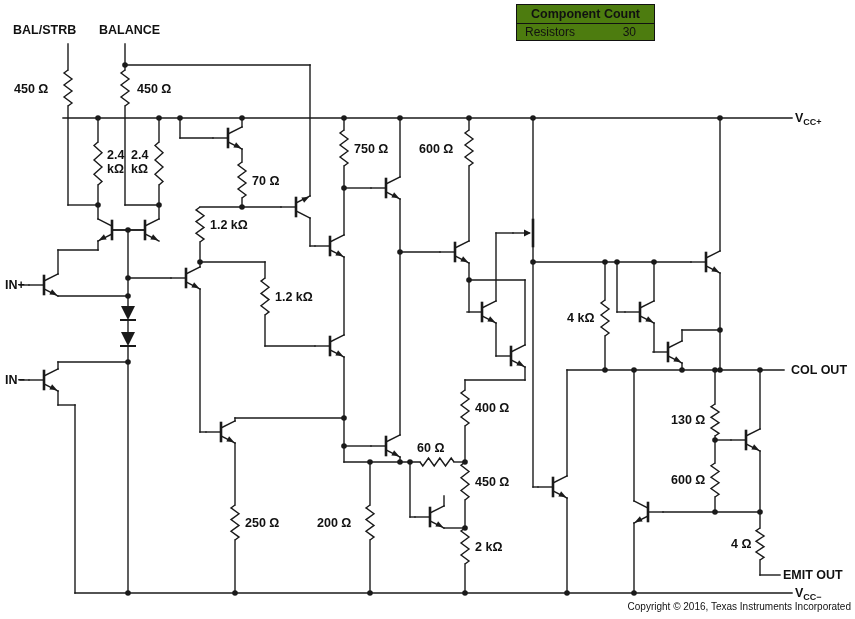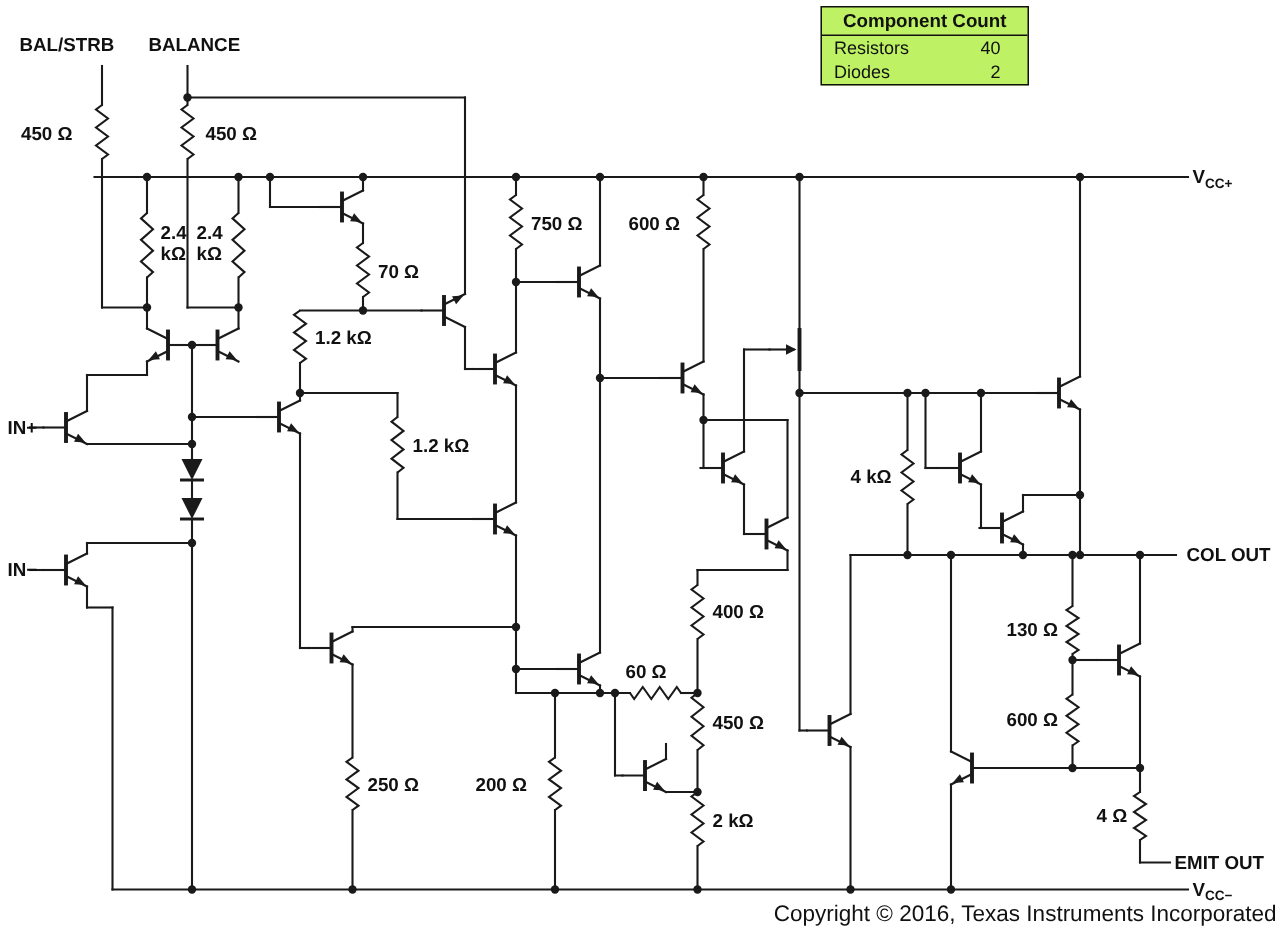--- a/index.html
+++ b/index.html
@@ -1,27 +1,27 @@
 <!DOCTYPE html>
 <html><head>
 <meta charset="utf-8">
 <style>
   html,body{margin:0;padding:0;background:#fff;}
   .stage{position:relative;width:855px;height:619px;background:#fff;overflow:hidden;
          font-family:"Liberation Sans",sans-serif;}
   svg{position:absolute;left:0;top:0;}
   svg text{font-family:"Liberation Sans",sans-serif;font-weight:bold;font-size:12.5px;fill:#111;}
   svg text.sub, svg tspan.sub{font-size:9px;}
-  .cc-table{position:absolute;left:547px;top:4px;width:137px;border:1.5px solid #111;
-            background:#bef264;font-size:12px;color:#111;}
+  .cc-table{position:absolute;left:516px;top:4px;width:137px;border:1.5px solid #111;
+            background:#4d7c0f;font-size:12px;color:#111;}
   .cc-title{font-weight:bold;text-align:center;padding:2px 4px;border-bottom:1.5px solid #111;font-size:12.5px;}
   .cc-row{display:flex;justify-content:space-between;padding:1px 8px;gap:36px;}
   .cc-val{padding-right:10px;}
   .copyright{position:absolute;right:4px;top:601px;width:400px;text-align:right;
-             font-size:15px;color:#111;font-family:"Liberation Sans",sans-serif;}
+             font-size:10px;color:#111;font-family:"Liberation Sans",sans-serif;}
 </style>
 </head>
 <body>
 
 <div class="stage">
 
   <svg id="schem" width="855" height="619" viewBox="0 0 855 619">
     <g id="gfx">
         <line x1="68" y1="44" x2="68" y2="70" stroke="#1a1a1a" stroke-width="1.4" stroke-linecap="square"></line>
         <line x1="68" y1="106" x2="68" y2="205" stroke="#1a1a1a" stroke-width="1.4" stroke-linecap="square"></line>
@@ -351,22 +351,18 @@
       <text x="671" y="424">130 Ω</text>
       <text x="671" y="484">600 Ω</text>
       <text x="731" y="548">4 Ω</text>
     </g>
   </svg>
 
   <div class="cc-table">
     <div class="cc-title">Component Count</div>
     <div class="cc-row">
       <span>Resistors</span>
-      <span class="cc-val">40</span>
-    </div>
-    <div class="cc-row">
-      <span>Diodes</span>
-      <span class="cc-val">2</span>
+      <span class="cc-val">30</span>
     </div>
   </div>
 
   <div class="copyright">Copyright © 2016, Texas Instruments Incorporated</div>
 </div>
 
 </body></html>

